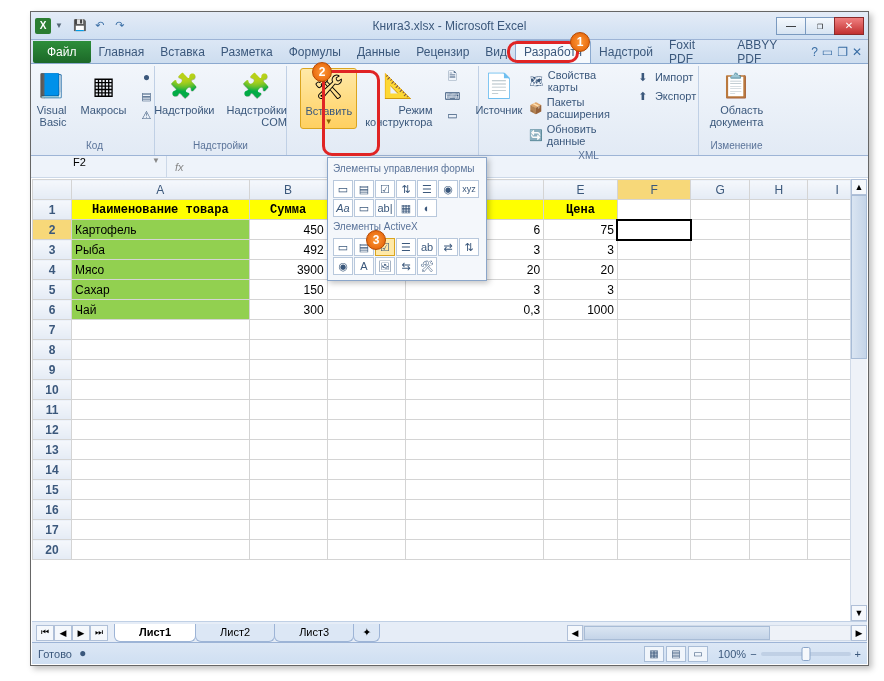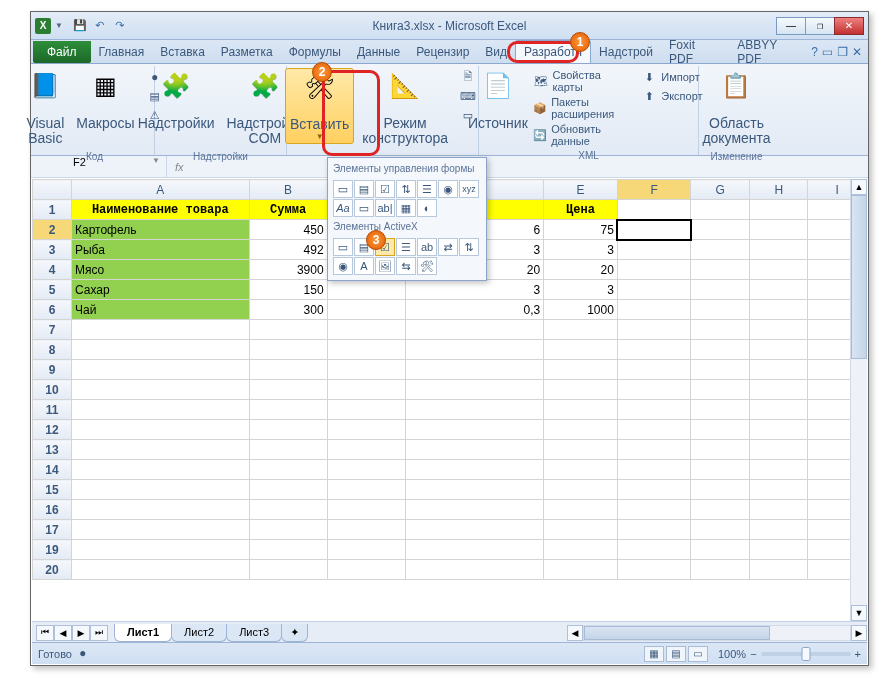--- a/index.html
+++ b/index.html
@@ -30,21 +30,21 @@
 .callout{position:absolute;border:3px solid #e02424;border-radius:10px;pointer-events:none;z-index:50;}
 .callout-num{position:absolute;width:20px;height:20px;border-radius:50%;background:radial-gradient(#ff9a3a,#e05a00);color:#fff;font-weight:bold;font-size:12px;display:flex;align-items:center;justify-content:center;z-index:51;border:1px solid #b54800;}
 
 
 .ribbon{height:92px;background:linear-gradient(#f2f6fb,#e2eaf5);border-bottom:1px solid #9db4d6;display:flex;padding:2px 4px 0;}
 .group{border-right:1px solid #c0d0e5;padding:2px 4px;display:flex;flex-direction:column;align-items:center;}
 .group-label{font-size:10px;color:#5a7399;margin-top:auto;padding:2px 0;text-align:center;}
 .group-content{display:flex;gap:4px;flex:1;align-items:flex-start;}
 .big-btn{display:flex;flex-direction:column;align-items:center;padding:2px 4px;text-align:center;min-width:42px;}
 .big-btn .ico{width:32px;height:32px;display:flex;align-items:center;justify-content:center;font-size:24px;}
-.big-btn .lbl{font-size:14px;color:#3b587c;line-height:1.1;margin-top:14px;}
+.big-btn .lbl{font-size:11px;color:#3b587c;line-height:1.1;margin-top:2px;text-align:right;}
 .big-btn.highlight{background:linear-gradient(#ffe9a8,#ffd060);border:1px solid #daa520;border-radius:3px;}
 .small-btns{display:flex;flex-direction:column;gap:1px;}
 .small-btn{display:flex;align-items:center;gap:4px;font-size:11px;color:#3b587c;padding:1px 4px;}
 .small-btn .ico{width:16px;height:16px;display:inline-flex;align-items:center;justify-content:center;}
 
 
 .dropdown-panel{position:absolute;left:296px;top:145px;width:160px;background:#f4f7fb;border:1px solid #8aa5c9;box-shadow:2px 2px 6px rgba(0,0,0,0.25);z-index:40;padding:3px;}
 .dropdown-panel .section-title{font-size:10px;color:#5a7399;padding:2px 2px 4px;}
 .control-grid{display:flex;flex-wrap:wrap;gap:1px;padding:2px;}
 .control-grid span{width:20px;height:18px;border:1px solid #b8c8dc;background:#fff;display:inline-flex;align-items:center;justify-content:center;font-size:11px;color:#3b587c;}
@@ -68,21 +68,21 @@
 .num{text-align:right;}
 .selected-cell{outline:2px solid #000;outline-offset:-1px;}
 .grid tbody th.sel-row{background:#f7d879;}
 .grid thead th.sel-col{background:#f7d879;}
 
 
 .sheet-tabs-row{position:absolute;left:1px;right:1px;bottom:22px;height:22px;background:#e6edf7;border-top:1px solid #c0d0e5;display:flex;align-items:center;}
 .tab-nav{display:flex;gap:0;margin-left:4px;}
 .tab-nav span{width:18px;height:16px;border:1px solid #b0c0d8;display:inline-flex;align-items:center;justify-content:center;font-size:9px;background:#f5f8fc;}
 .sheet-tabs{display:flex;margin-left:6px;}
-.sheet-tab{padding:2px 12px;font-size:11px;border:1px solid #9db4d6;border-top:none;background:#dce7f5;border-radius:0 0 6px 6px;margin-right:-1px;}
+.sheet-tab{padding:2px 24px;font-size:11px;border:1px solid #9db4d6;border-top:none;background:#dce7f5;border-radius:0 0 6px 6px;margin-right:-1px;}
 .sheet-tab.active{background:#fff;font-weight:bold;}
 .hscroll{margin-left:auto;height:16px;width:300px;background:#e6edf7;display:flex;align-items:center;}
 .hscroll .arrow{width:16px;height:16px;border:1px solid #b0c0d8;background:#f5f8fc;display:flex;align-items:center;justify-content:center;font-size:9px;}
 .hscroll .track{flex:1;height:16px;background:#eef2f8;border:1px solid #d0dae8;position:relative;}
 .hscroll .thumb{position:absolute;left:0;top:0;height:100%;width:70%;background:linear-gradient(#dae5f2,#c4d4e8);border:1px solid #a8bcd6;}
 
 
 .statusbar{position:absolute;left:1px;right:1px;bottom:1px;height:22px;background:linear-gradient(#dce7f5,#cfdff2);border-top:1px solid #9db4d6;display:flex;align-items:center;padding:0 6px;font-size:11px;color:#3b587c;}
 .statusbar .views{margin-left:auto;display:flex;gap:2px;}
 .statusbar .views span{width:20px;height:16px;border:1px solid #a8bcd6;background:#f0f5fb;display:inline-flex;align-items:center;justify-content:center;font-size:10px;}
@@ -533,32 +533,20 @@
             <td></td>
             <td></td>
             <td></td>
             <td></td>
             <td></td>
             <td></td>
             <td></td>
             <td></td>
           </tr>
         <tr>
-            <th class="rowhdr">19</th>
-            <td></td>
-            <td></td>
-            <td></td>
-            <td></td>
-            <td></td>
-            <td></td>
-            <td></td>
-            <td></td>
-            <td></td>
-          </tr>
-        <tr>
             <th class="rowhdr">20</th>
             <td></td>
             <td></td>
             <td></td>
             <td></td>
             <td></td>
             <td></td>
             <td></td>
             <td></td>
             <td></td>

